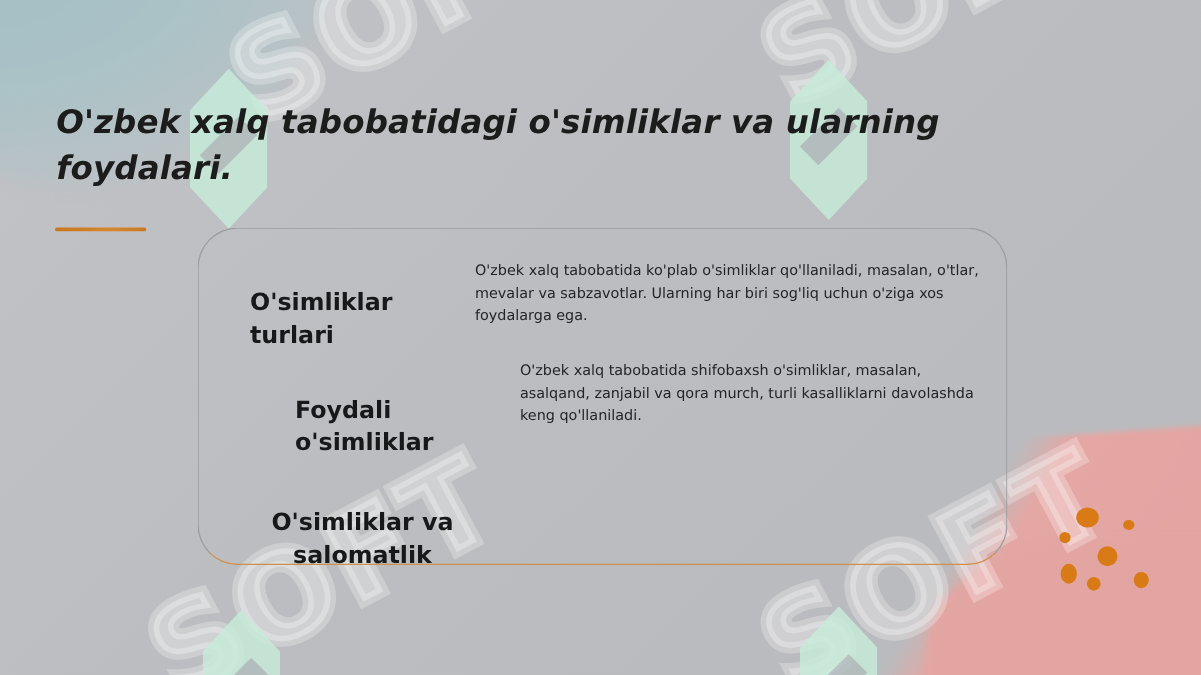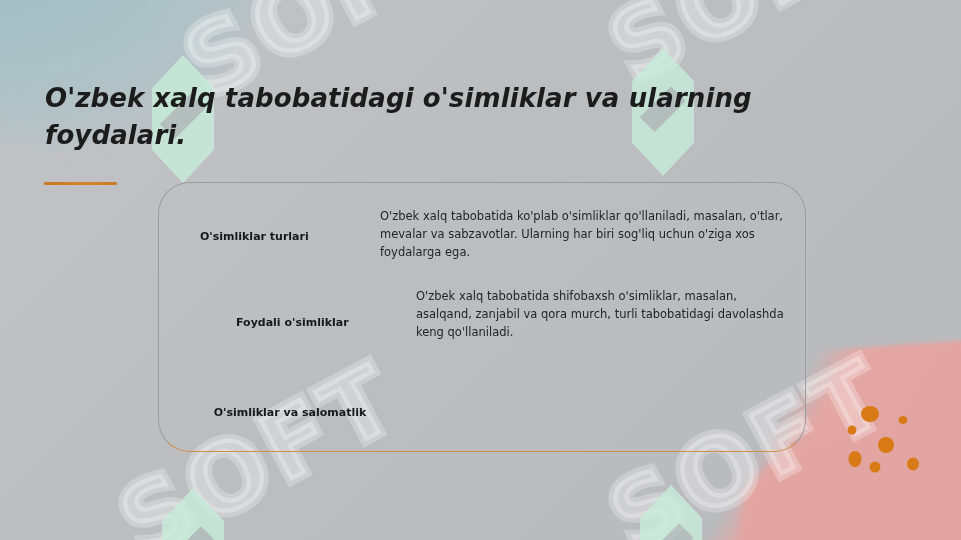--- a/index.html
+++ b/index.html
@@ -147,21 +147,21 @@
     align-items: flex-start;
   }
   .row-1 { top: 20px; }
   .row-2 { top: 100px; }
   .row-3 { top: 180px; }
 
   .row-label {
     width: 180px;
     flex: 0 0 180px;
     font-family: "DejaVu Sans", sans-serif;
-    font-size: 11px;
+    font-size: 19px;
     font-weight: 700;
     color: #17181a;
     line-height: 1.38;
   }
   .row-1 .row-label { padding-top: 26px; }
   .row-2 .row-label { padding-top: 32px; margin-left: 36px; }
   .row-3 .row-label { padding-top: 42px; text-align: center; }
 
   .row-body {
     flex: 1 1 auto;
@@ -214,21 +214,21 @@
   <div class="card">
     <div class="card-inner">
 
       <div class="row row-1">
         <div class="row-label">O'simliklar turlari</div>
         <div class="row-body">O'zbek xalq tabobatida ko'plab o'simliklar qo'llaniladi, masalan, o'tlar, mevalar va sabzavotlar. Ularning har biri sog'liq uchun o'ziga xos foydalarga ega.</div>
       </div>
 
       <div class="row row-2">
         <div class="row-label">Foydali o'simliklar</div>
-        <div class="row-body">O'zbek xalq tabobatida shifobaxsh o'simliklar, masalan, asalqand, zanjabil va qora murch, turli tabobatidagi davolashda keng qo'llaniladi.</div>
+        <div class="row-body">O'zbek xalq tabobatida shifobaxsh o'simliklar, masalan, asalqand, zanjabil va qora murch, turli kasalliklarni davolashda keng qo'llaniladi.</div>
       </div>
 
       <div class="row row-3">
         <div class="row-label">O'simliklar va salomatlik</div>
       </div>
 
     </div>
   </div>
 
 </div>

